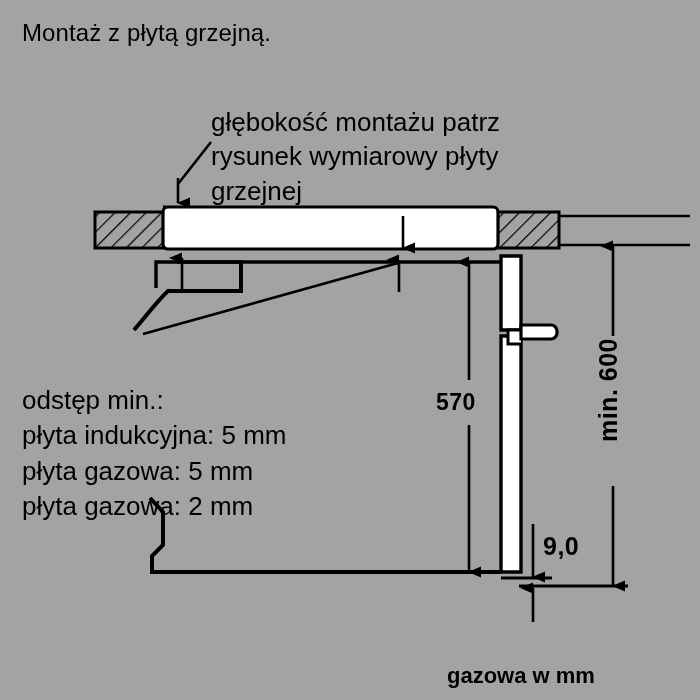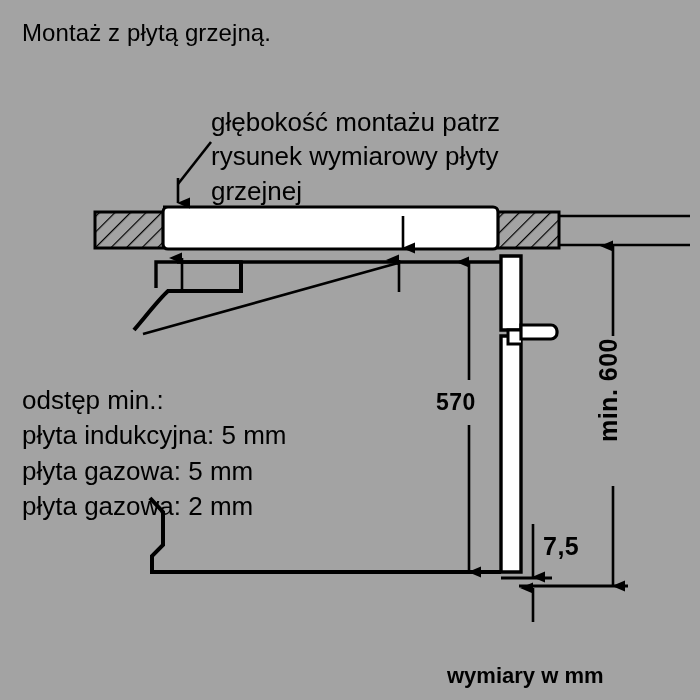--- a/index.html
+++ b/index.html
@@ -188,19 +188,19 @@
 rysunek wymiarowy płyty
 grzejnej</div>
 
   <div class="txt" id="note-gap">odstęp min.:
 płyta indukcyjna: 5 mm
 płyta gazowa: 5 mm
 płyta gazowa: 2 mm</div>
 
   <div class="txt" id="dim-570">570</div>
 
-  <div class="txt" id="dim-75">7,5</div>
+  <div class="txt" id="dim-75">9,0</div>
 
   <div class="txt" id="dim-600">min. 600</div>
 
-  <div class="txt" id="units">wymiary w mm</div>
+  <div class="txt" id="units">gazowa w mm</div>
 
 </div>
 
 </body></html>

